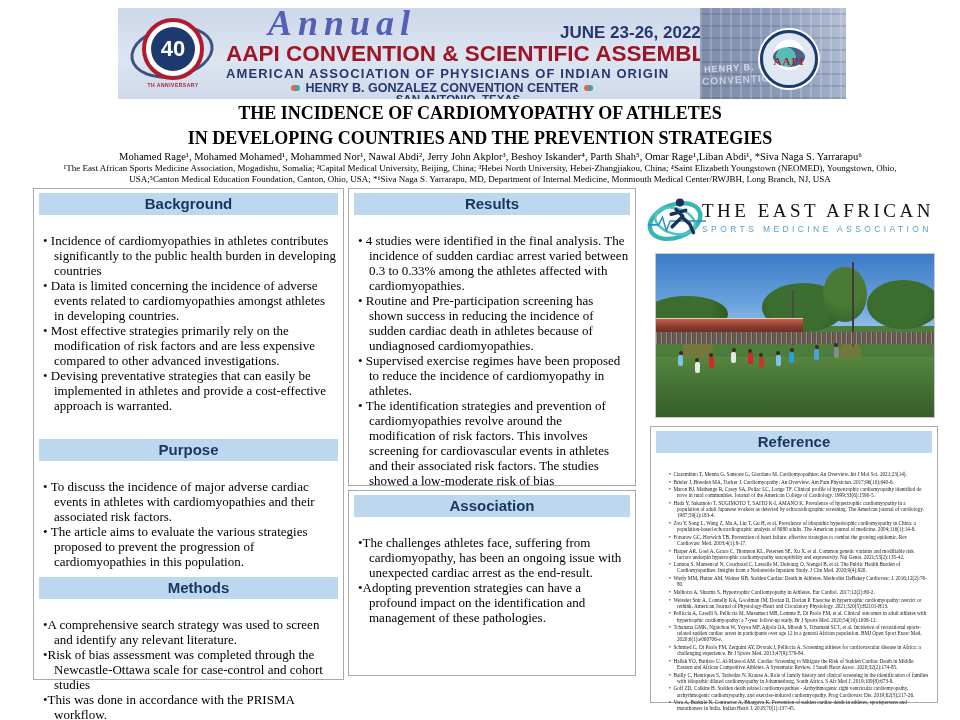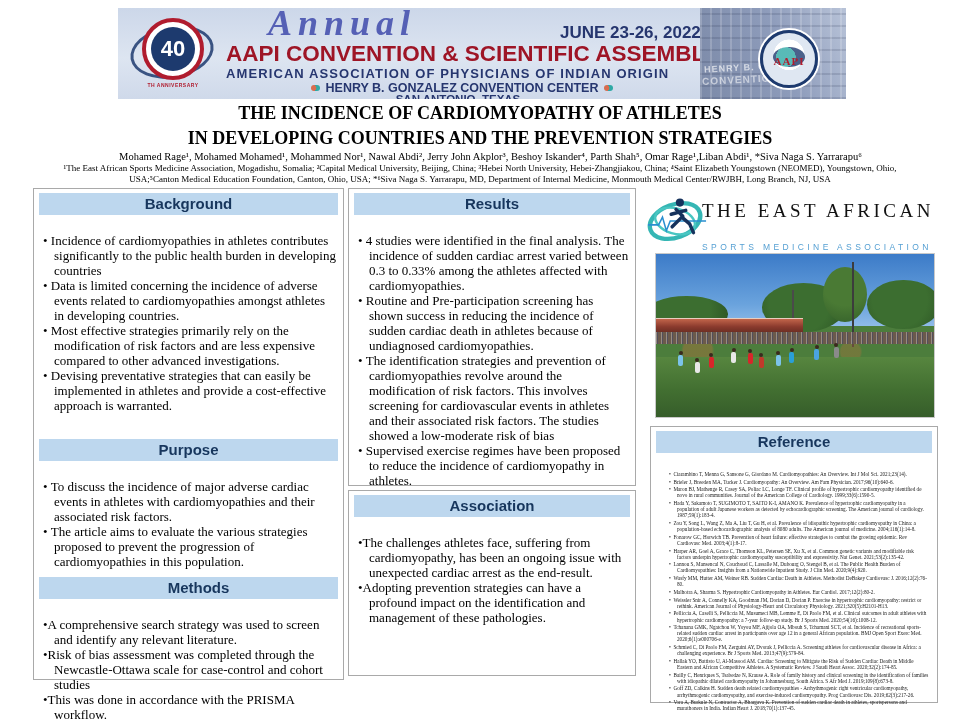--- a/index.html
+++ b/index.html
@@ -20,21 +20,21 @@
   .logo40 .anniv { position:absolute; bottom:2px; left:14px; width:58px; text-align:center;
                    font:bold 5px "Liberation Sans", sans-serif; color:#b01c2e; letter-spacing:.5px; }
   .annual { position:absolute; left:150px; top:-6px; font-family:"Liberation Serif", serif; font-style:italic;
             font-weight:bold; font-size:36px; letter-spacing:6px; color:#5560b5; }
   .conv-title { position:absolute; left:108px; top:33px; font-family:"Liberation Sans", sans-serif;
                 font-weight:bold; font-size:22.5px; color:#9e1526; white-space:nowrap; }
   .dates { position:absolute; left:442px; top:15px; font-family:"Liberation Sans", sans-serif;
            font-weight:bold; font-size:17px; color:#26366f; }
   .org { position:absolute; left:108px; top:58px; font-family:"Liberation Sans", sans-serif;
          font-weight:bold; font-size:13px; letter-spacing:1.1px; color:#26366f; white-space:nowrap; }
-  .venue { position:absolute; left:134px; top:73px; width:420px; text-align:center;
+  .venue { position:absolute; left:114px; top:73px; width:420px; text-align:center;
            font-family:"Liberation Sans", sans-serif; font-weight:bold; font-size:12.5px; color:#26366f; }
   .venue::before, .venue::after { content:""; display:inline-block; width:9px; height:6px; margin:0 6px 1px 6px;
            background:radial-gradient(circle at 30% 50%, #d86c4f 0 40%, #2fa9a5 41% 100%); border-radius:3px; }
   .city { position:absolute; left:130px; top:79px; width:420px; text-align:center; margin-top:6px;
           font-family:"Liberation Sans", sans-serif; font-weight:bold; font-size:11.5px; color:#26366f; }
   .banner-photo { position:absolute; right:0; top:0; width:146px; height:100%;
           background:linear-gradient(250deg,#b8c3d8 0%,#8e9cbb 45%,#7c8aa8 100%); }
   .banner-photo::before { content:""; position:absolute; inset:0;
           background:repeating-linear-gradient(90deg, rgba(255,255,255,.18) 0 2px, transparent 2px 10px),
                      repeating-linear-gradient(0deg, rgba(30,40,70,.15) 0 2px, transparent 2px 12px); }
@@ -76,21 +76,21 @@
                margin-bottom:1.6px; color:#1a1a1a; font-family:"Liberation Serif", serif; }
   ul.refs li::before { content:"\2022\00a0\00a0"; }
 
   
   .easma { position:absolute; left:646px; top:192px; width:292px; height:58px; }
   .easma .marks { position:absolute; left:0; top:-2px; width:62px; height:62px; }
   .easma-text { position:absolute; left:56px; top:8px; }
   .easma-l1 { font-family:"Liberation Serif", serif; font-size:19px; letter-spacing:3.5px; color:#111;
               white-space:nowrap; }
   .easma-l2 { font-family:"Liberation Sans", sans-serif; font-size:8.5px; letter-spacing:3.4px;
-              color:#56a0d3; margin-top:20px; white-space:nowrap; }
+              color:#56a0d3; margin-top:2px; white-space:nowrap; }
 
   
   .photo { position:absolute; left:655px; top:253px; width:280px; height:165px;
            border:1px solid #c9c9c9; overflow:hidden; background:#4c7d3c; }
   .sky   { position:absolute; left:0; top:0; width:100%; height:44%;
            background:linear-gradient(180deg,#3c7bc8 0%,#6aa3dd 70%,#8fbbe8 100%); }
   .tree  { position:absolute; border-radius:50%; background:radial-gradient(circle at 45% 40%, #3c6e30 0 55%, #2c5424 100%); }
   .t1 { left:-4%; top:26%; width:30%; height:22%; }
   .t2 { left:38%; top:18%; width:30%; height:30%; }
   .t3 { left:60%; top:8%;  width:16%; height:34%; background:radial-gradient(circle at 50% 30%, #4a7a34 0 50%, #34602a 100%); }
@@ -165,22 +165,22 @@
         <li>Risk of bias assessment was completed through the Newcastle-Ottawa scale for case-control and cohort studies</li>
         <li>This was done in accordance with the PRISMA workflow.</li>
       </ul>
   </section>
 
   <section class="box res-box">
     <h2 class="sec-h">Results</h2>
     <ul class="bul">
         <li>4 studies were identified in the final analysis. The incidence of sudden cardiac arrest varied between 0.3 to 0.33% among the athletes affected with cardiomyopathies.</li>
         <li>Routine and Pre-participation screening has shown success in reducing the incidence of sudden cardiac death in athletes because of undiagnosed cardiomyopathies.</li>
+        <li>Supervised exercise regimes have been proposed to reduce the incidence of cardiomyopathy in athletes.</li>
         <li>The identification strategies and prevention of cardiomyopathies revolve around the modification of risk factors. This involves screening for cardiovascular events in athletes and their associated risk factors. The studies showed a low-moderate risk of bias</li>
-        <li>Supervised exercise regimes have been proposed to reduce the incidence of cardiomyopathy in athletes.</li>
       </ul>
   </section>
 
   <section class="box conc-box">
     <h2 class="sec-h">Association</h2>
     <ul class="bul tight">
         <li>The challenges athletes face, suffering from cardiomyopathy, has been an ongoing issue with unexpected cardiac arrest as the end-result.</li>
         <li>Adopting prevention strategies can have a profound impact on the identification and management of these pathologies.</li>
       </ul>
   </section>

